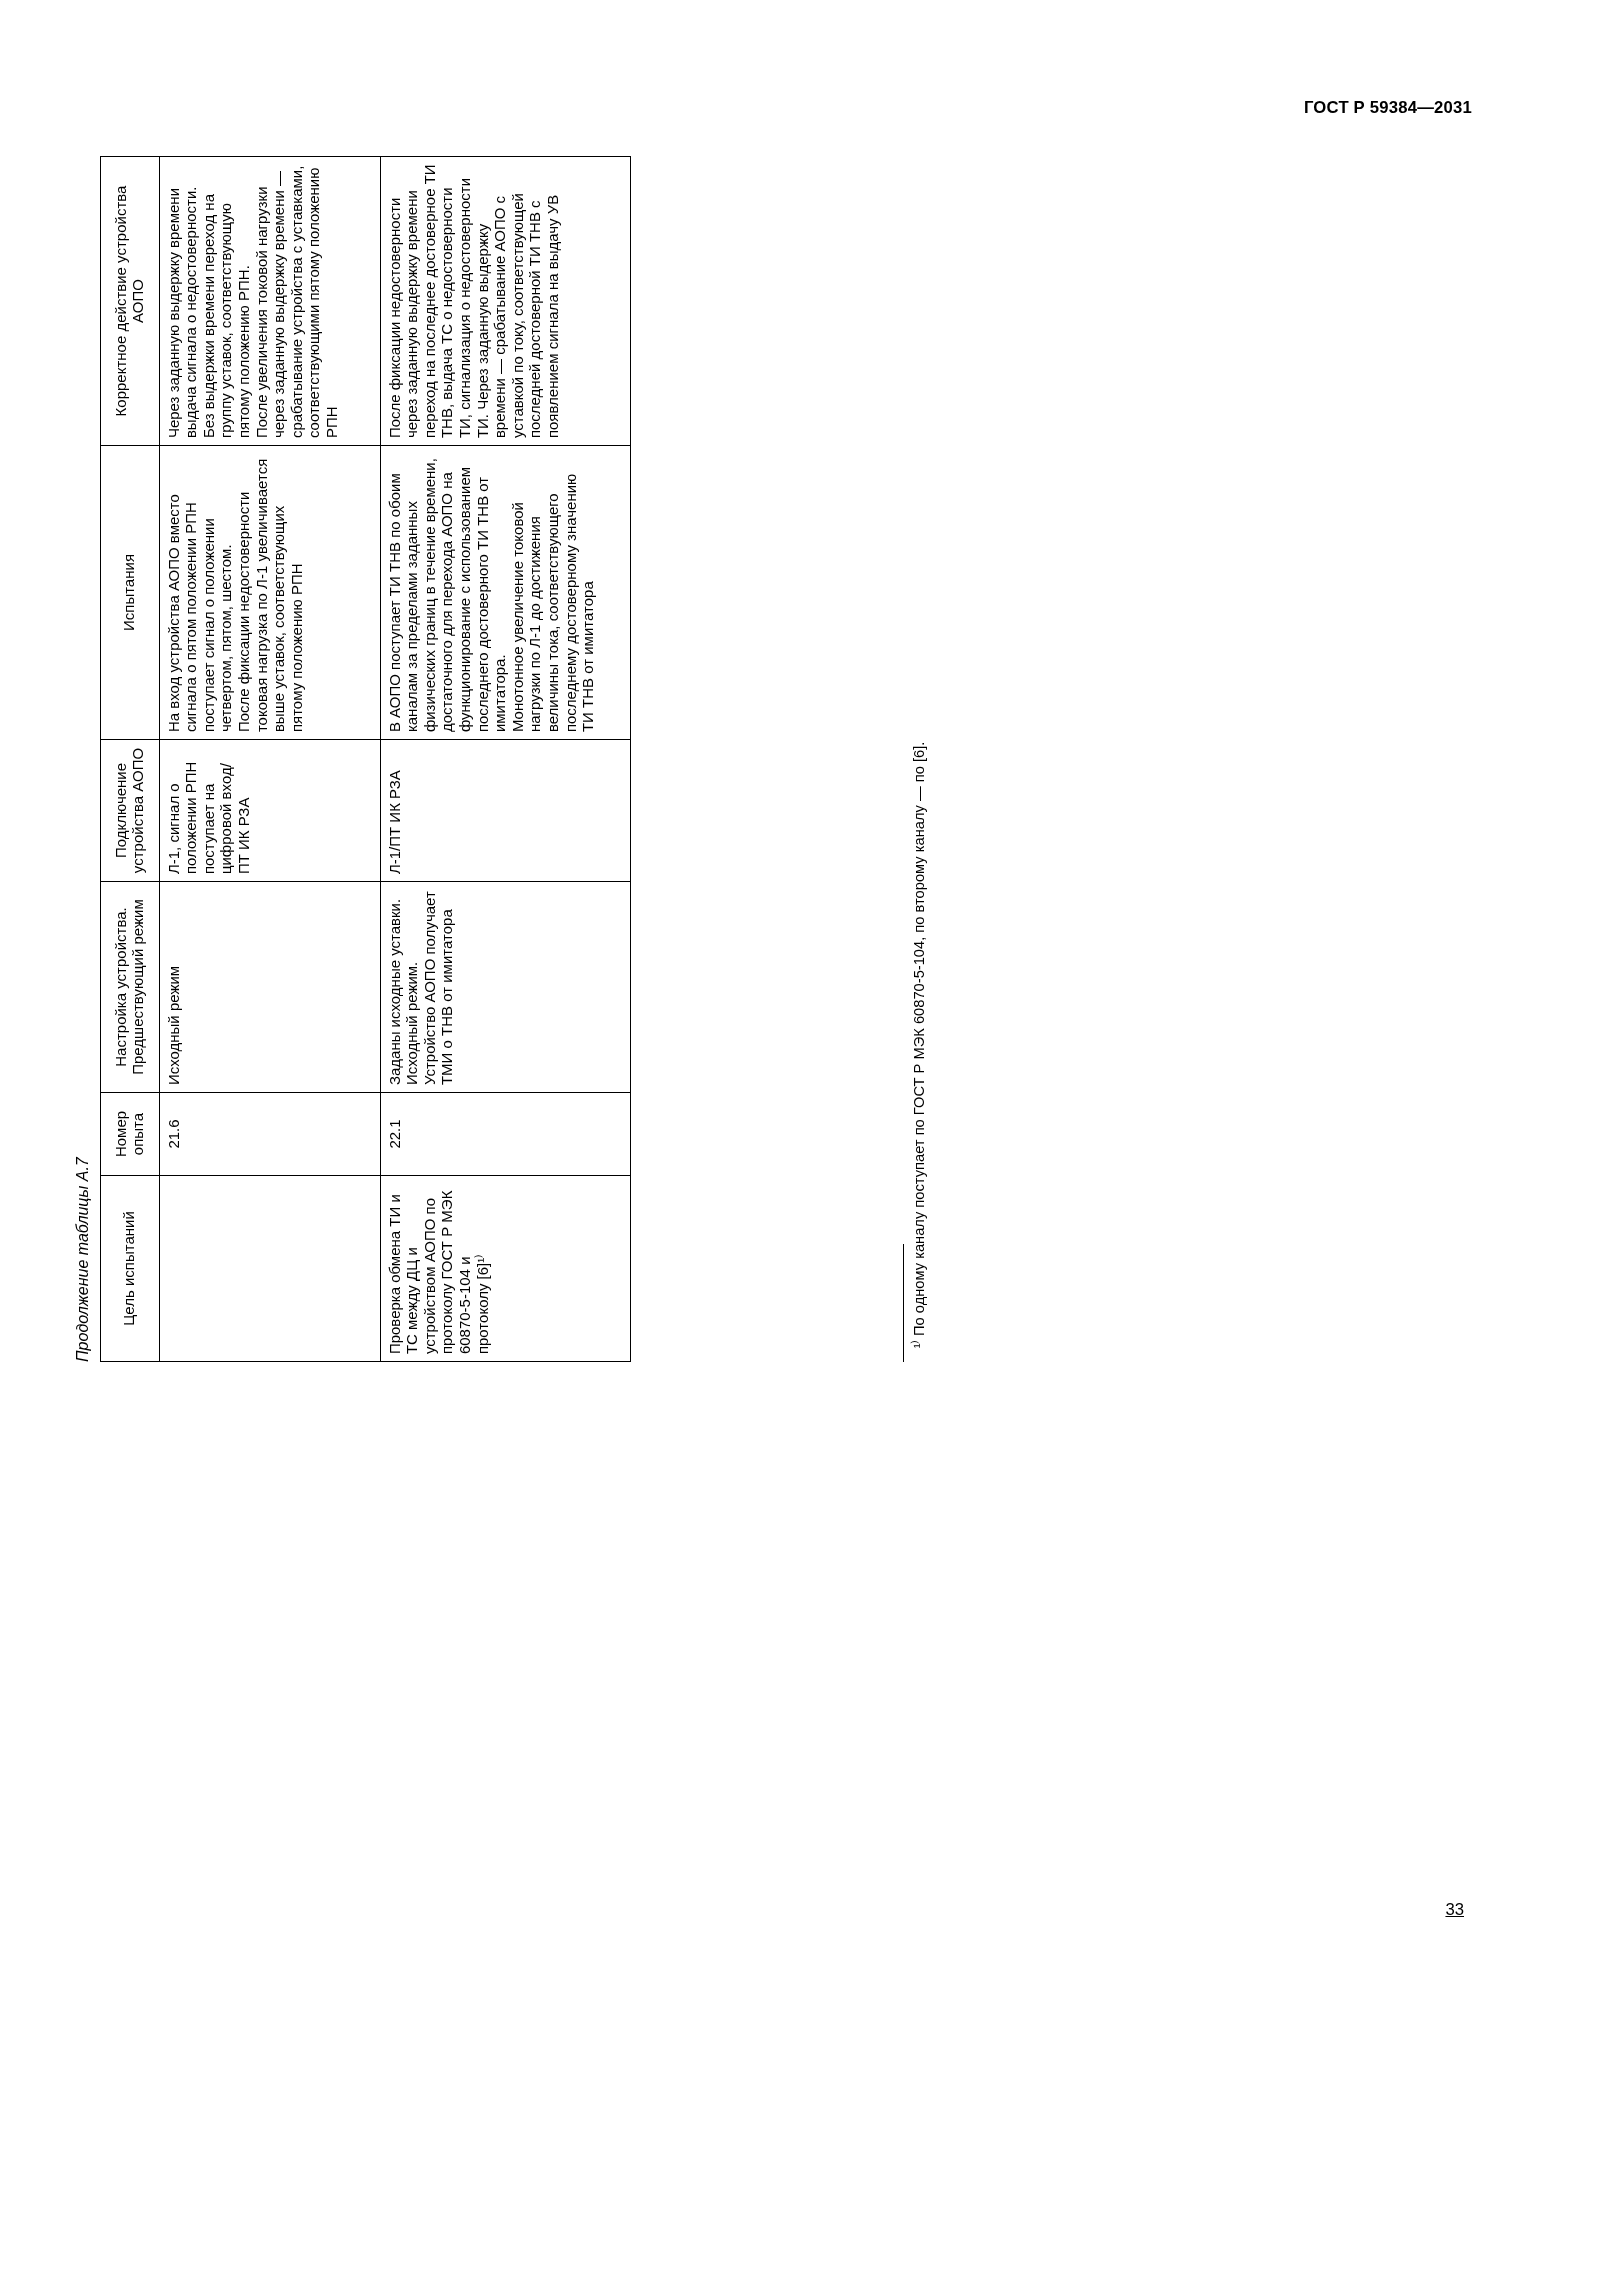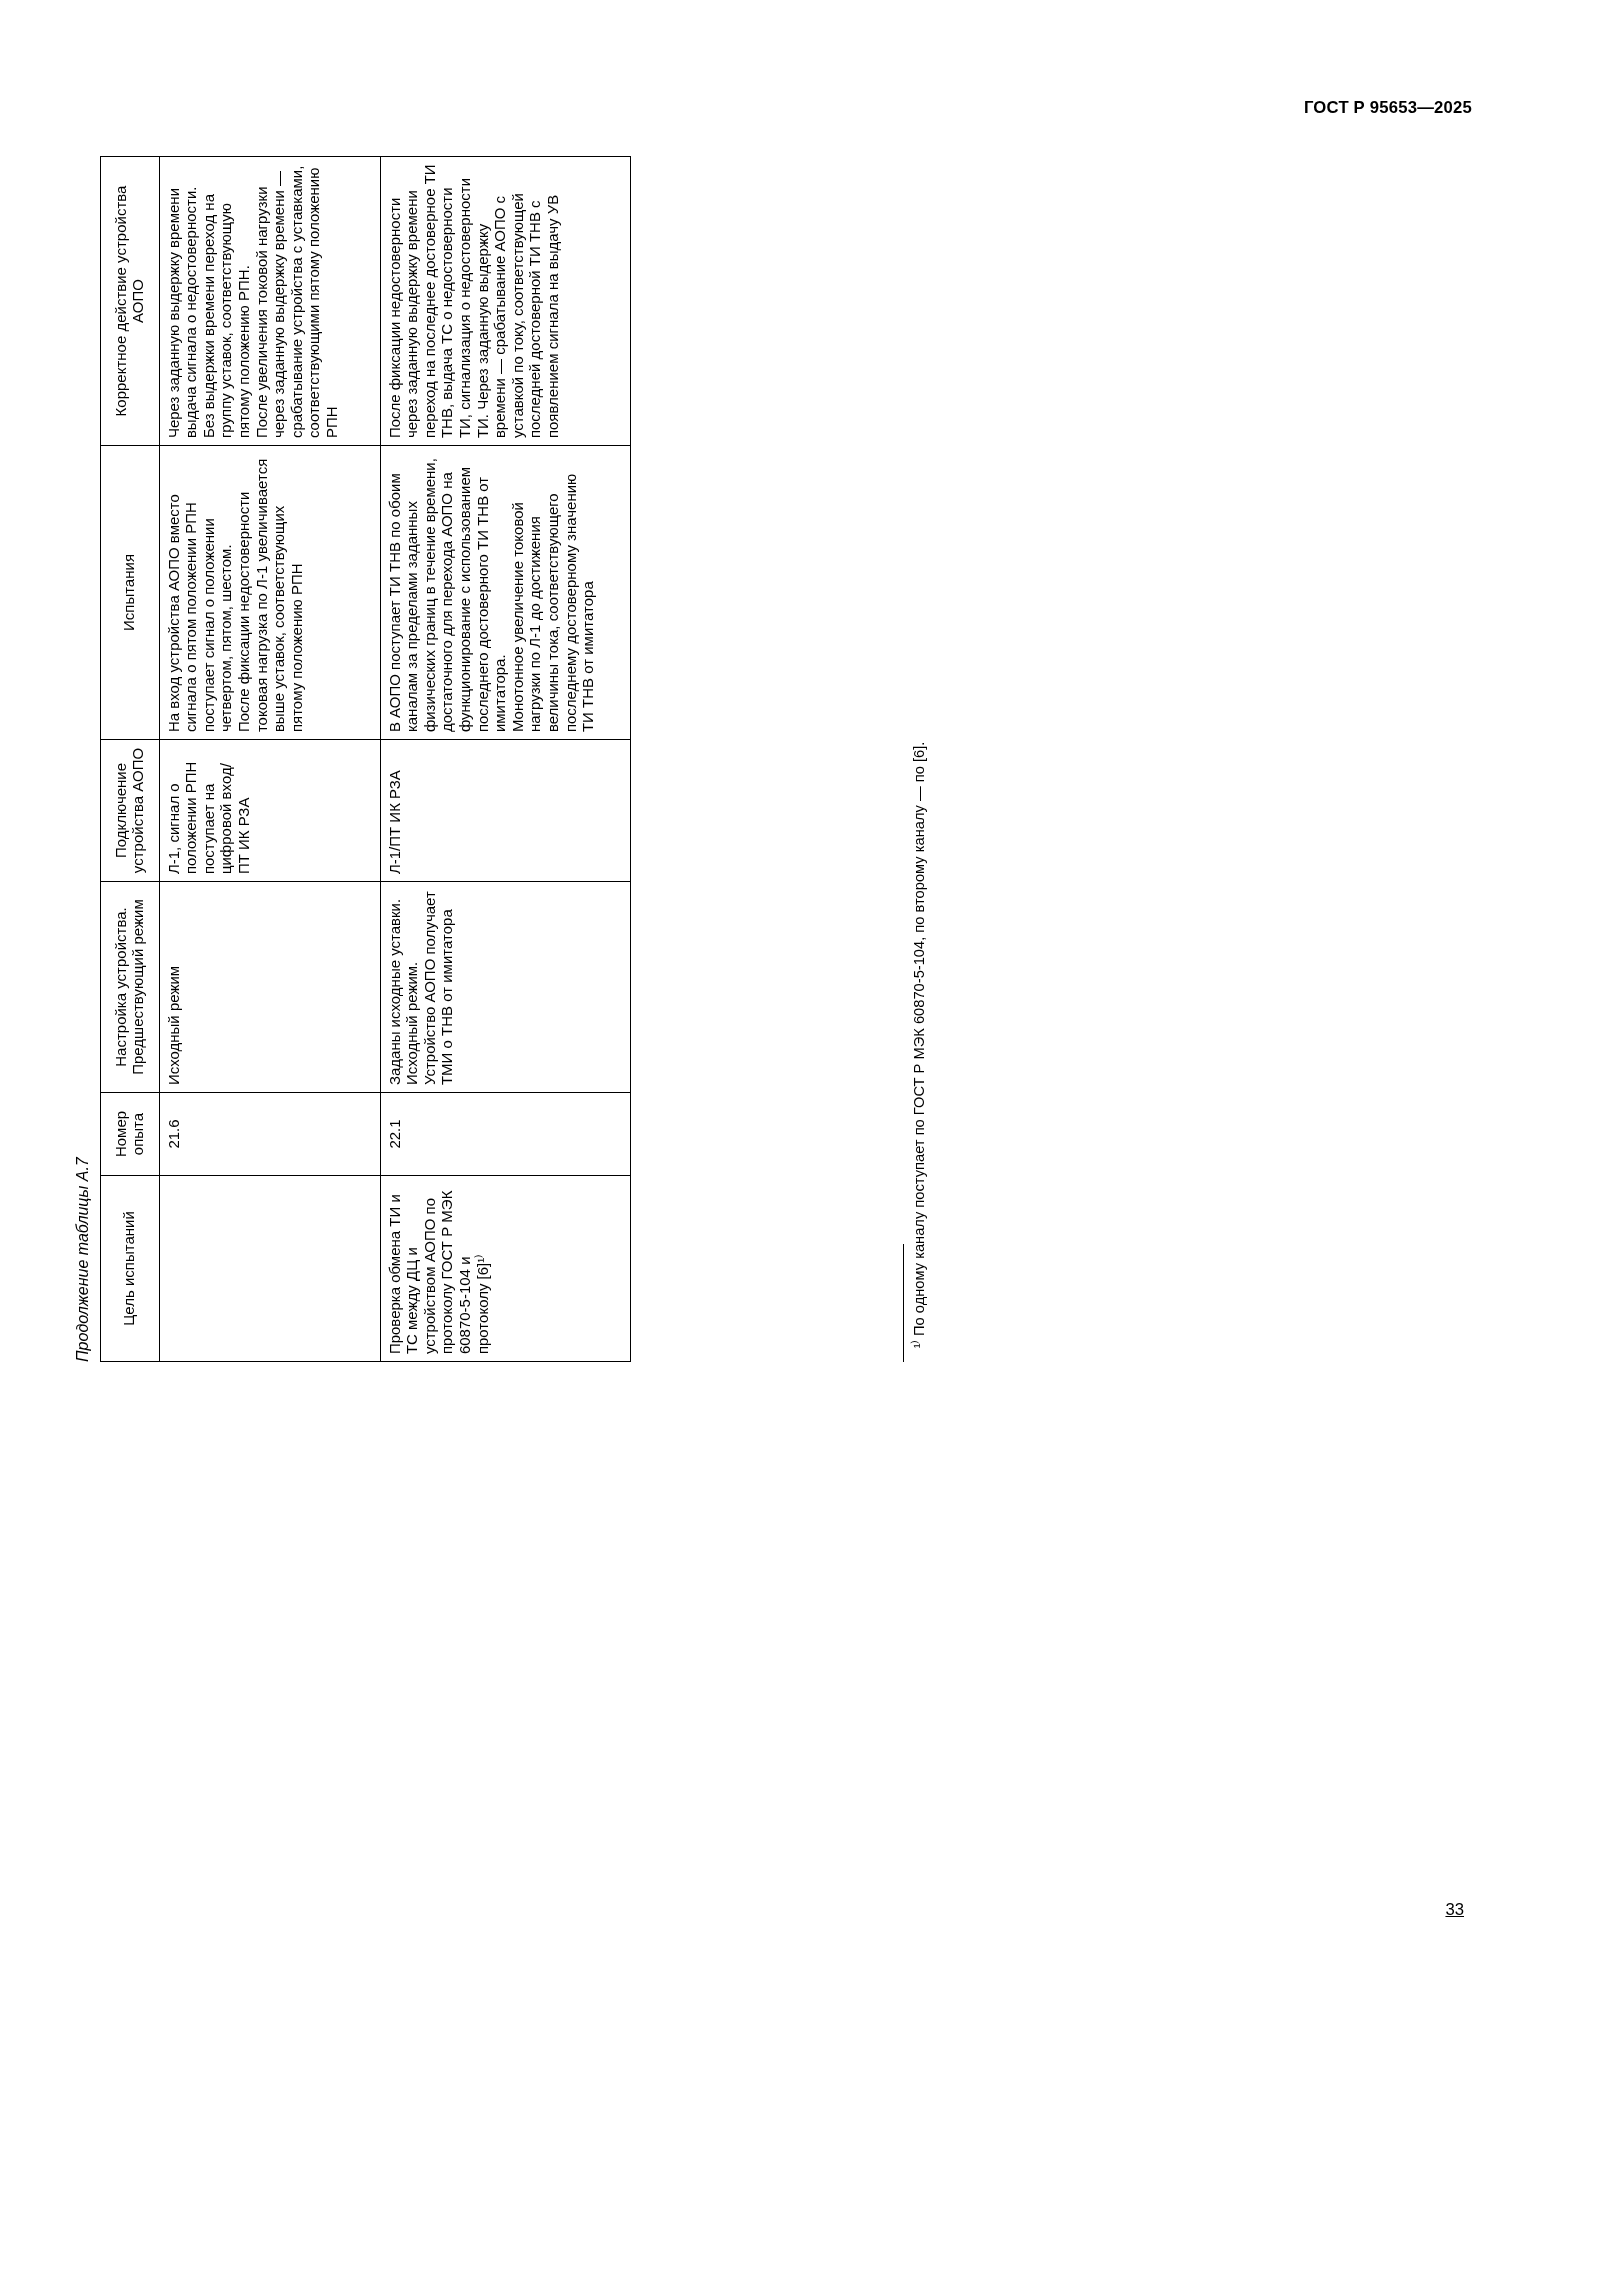--- a/index.html
+++ b/index.html
@@ -73,21 +73,21 @@
     margin-left: 13.7px;
     font-size: 14.7px;
     line-height: 17.6px;
   }
 </style>
 </head>
 <body>
 
 <div class="page">
 
-  <div class="running-header">ГОСТ Р 95653—2025</div>
+  <div class="running-header">ГОСТ Р 59384—2031</div>
 
   <div class="rotated">
 
     <div class="table-title">Продолжение таблицы А.7</div>
 
     <table class="gost">
       <colgroup>
         <col style="width:186px">
         <col style="width:83px">
         <col style="width:211px">

